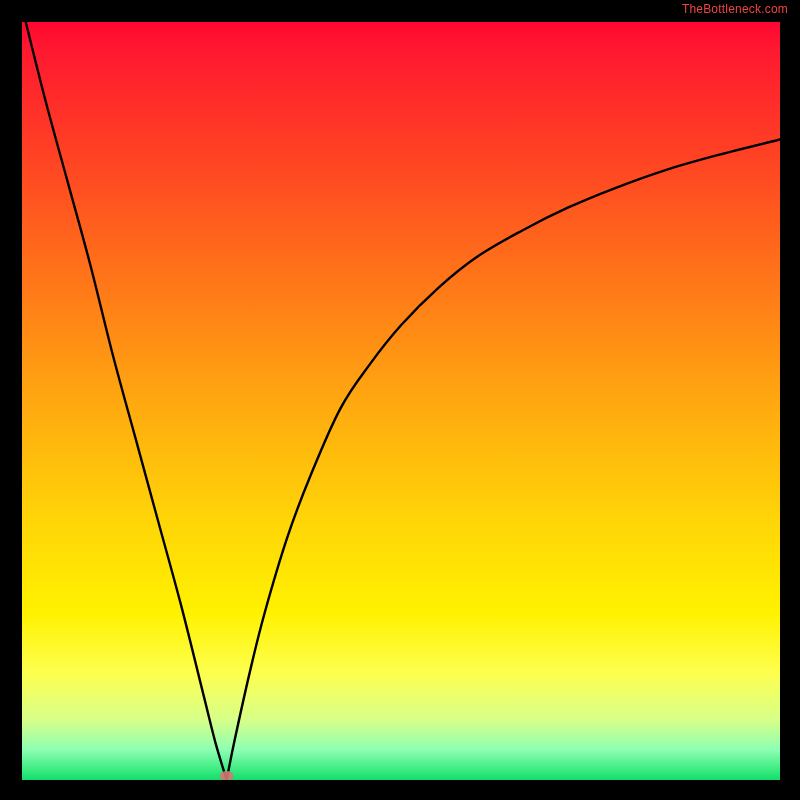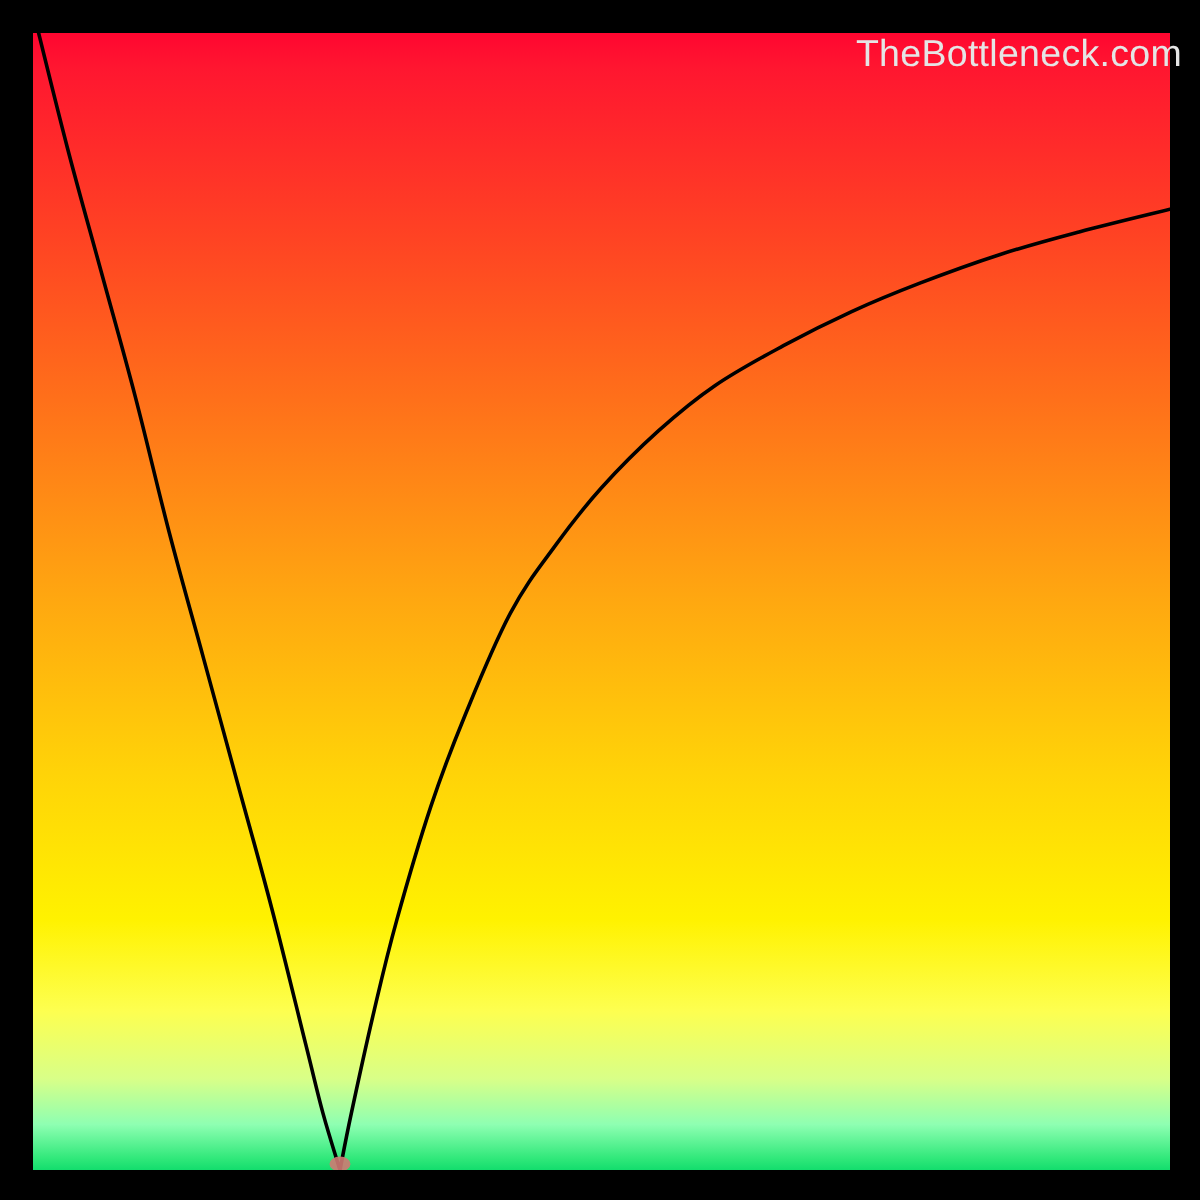--- a/index.html
+++ b/index.html
@@ -43,26 +43,25 @@
     left: 22px;
     top: 22px;
     width: 758px;
     height: 758px;
     pointer-events: none;
   }
   .watermark {
     position: absolute;
     top: 2px;
     right: 12px;
-    color: #e5e5e5;
-    font-size: 25px;
+    color: #ef4444;
+    font-size: 12px;
     font-weight: 500;
     letter-spacing: 0.2px;
     user-select: none;
-    margin-top: 20px;
   }
   .vertex-marker {
     fill: #cf7a73;
     opacity: 0.9;
   }
 </style>
 </head>
 <body>
 
 <div class="chart-container">

